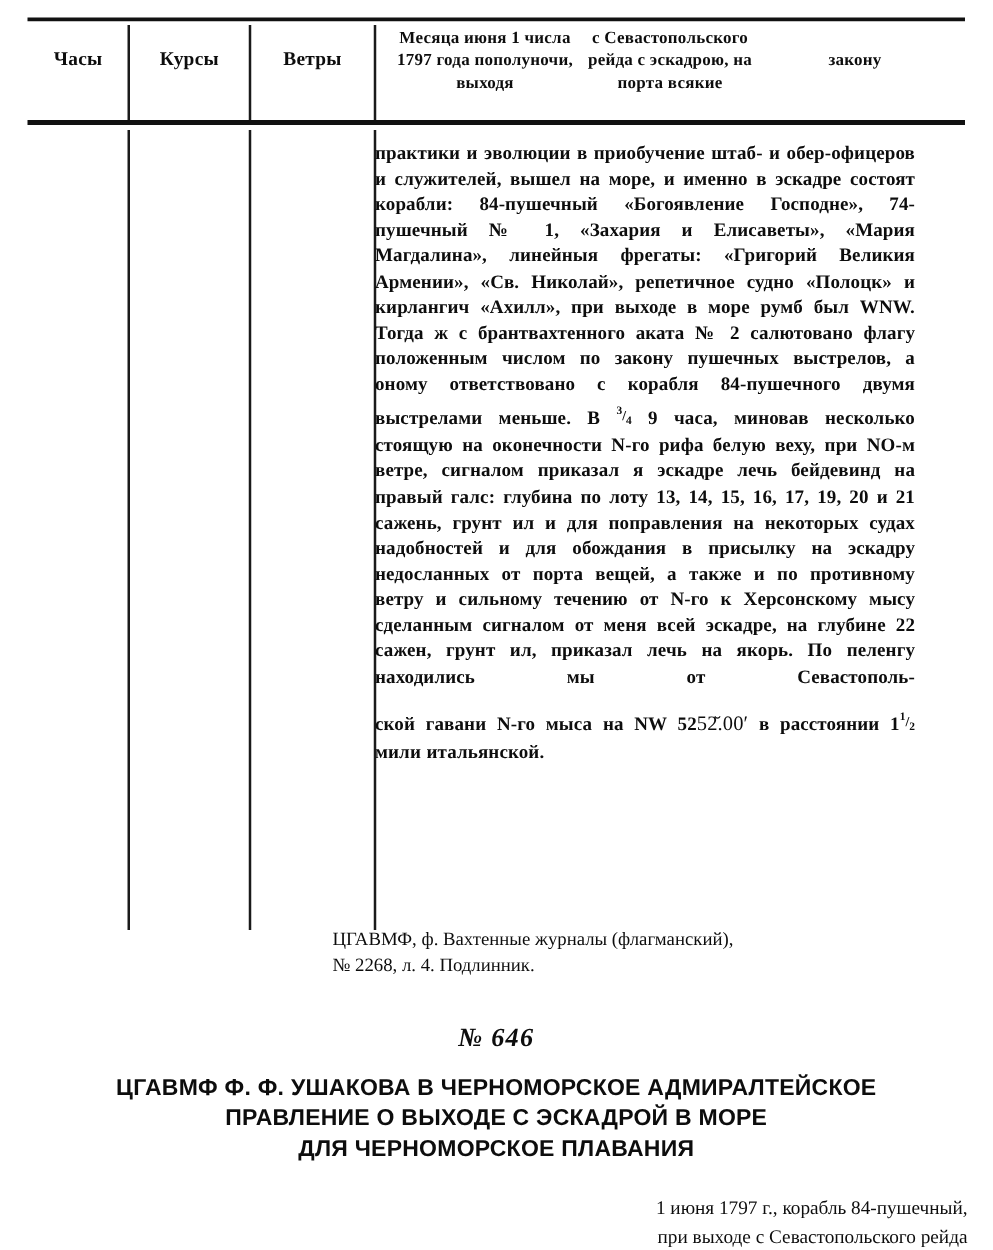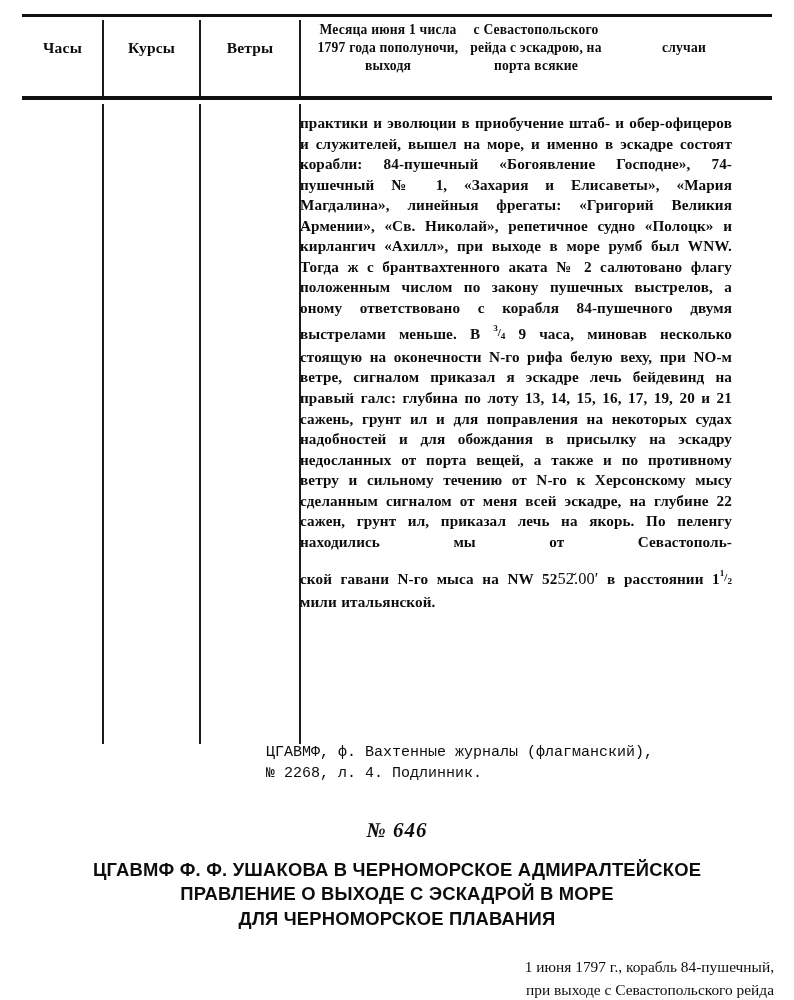--- a/index.html
+++ b/index.html
@@ -123,21 +123,20 @@
 
   
   .citation {
     position: absolute;
     left: 266px;
     top: 742px;
     width: 470px;
     font-size: 15px;
     line-height: 21px;
     font-weight: normal;
-    font-family: Liberation Mono, monospace;
   }
   .citation div { white-space: nowrap; }
 
   
   .doc-number {
     position: absolute;
     left: 0;
     top: 818px;
     width: 794px;
     text-align: center;
@@ -184,21 +183,21 @@
 
     <div class="rule rule-top"></div>
 
     <div class="head-row">
       <div class="head-cell head-course">Курсы</div>
       <div class="head-cell head-hours">Часы</div>
       <div class="head-cell head-wind">Ветры</div>
       <div class="head-cell head-events">
         <span>Месяца июня 1 числа 1797 года пополуночи, выходя</span>
         <span>с Севастопольского рейда с эскадрою, на порта всякие</span>
-        <span>случаи</span>
+        <span>закону</span>
       </div>
     </div>
 
     <div class="vrule vrule-head v1"></div>
     <div class="vrule vrule-head v2"></div>
     <div class="vrule vrule-head v3"></div>
 
     <div class="rule rule-head"></div>
 
     <div class="vrule vrule-body v1"></div>

